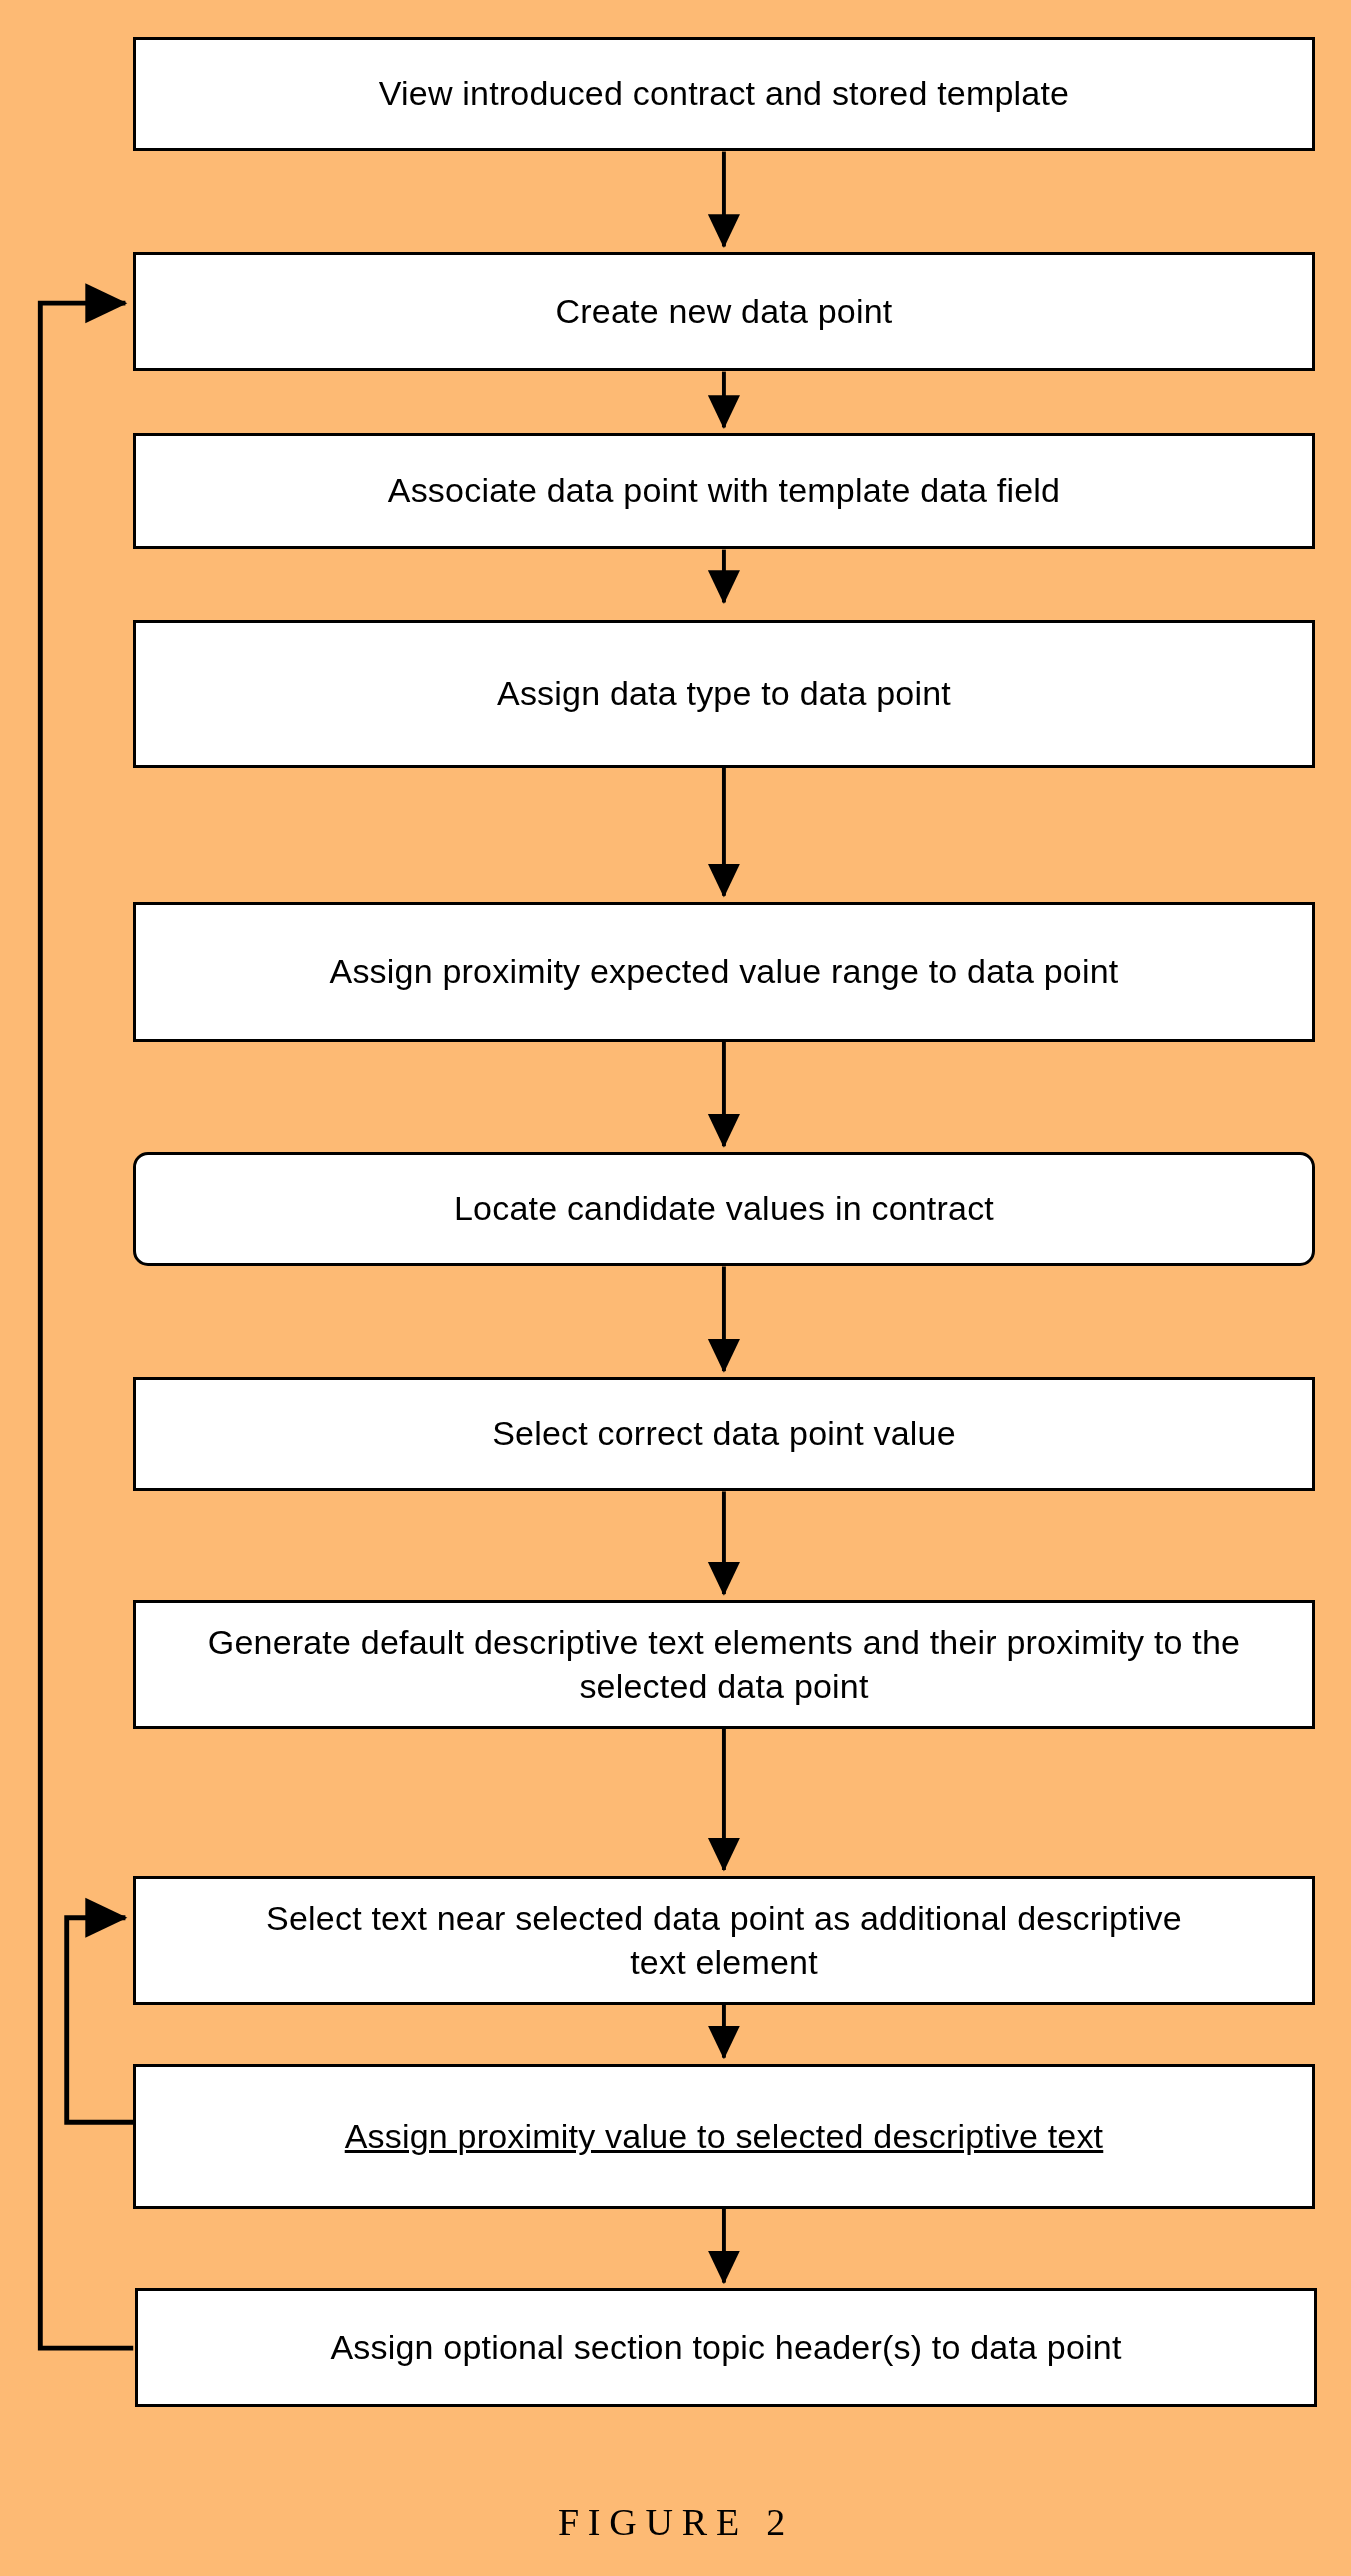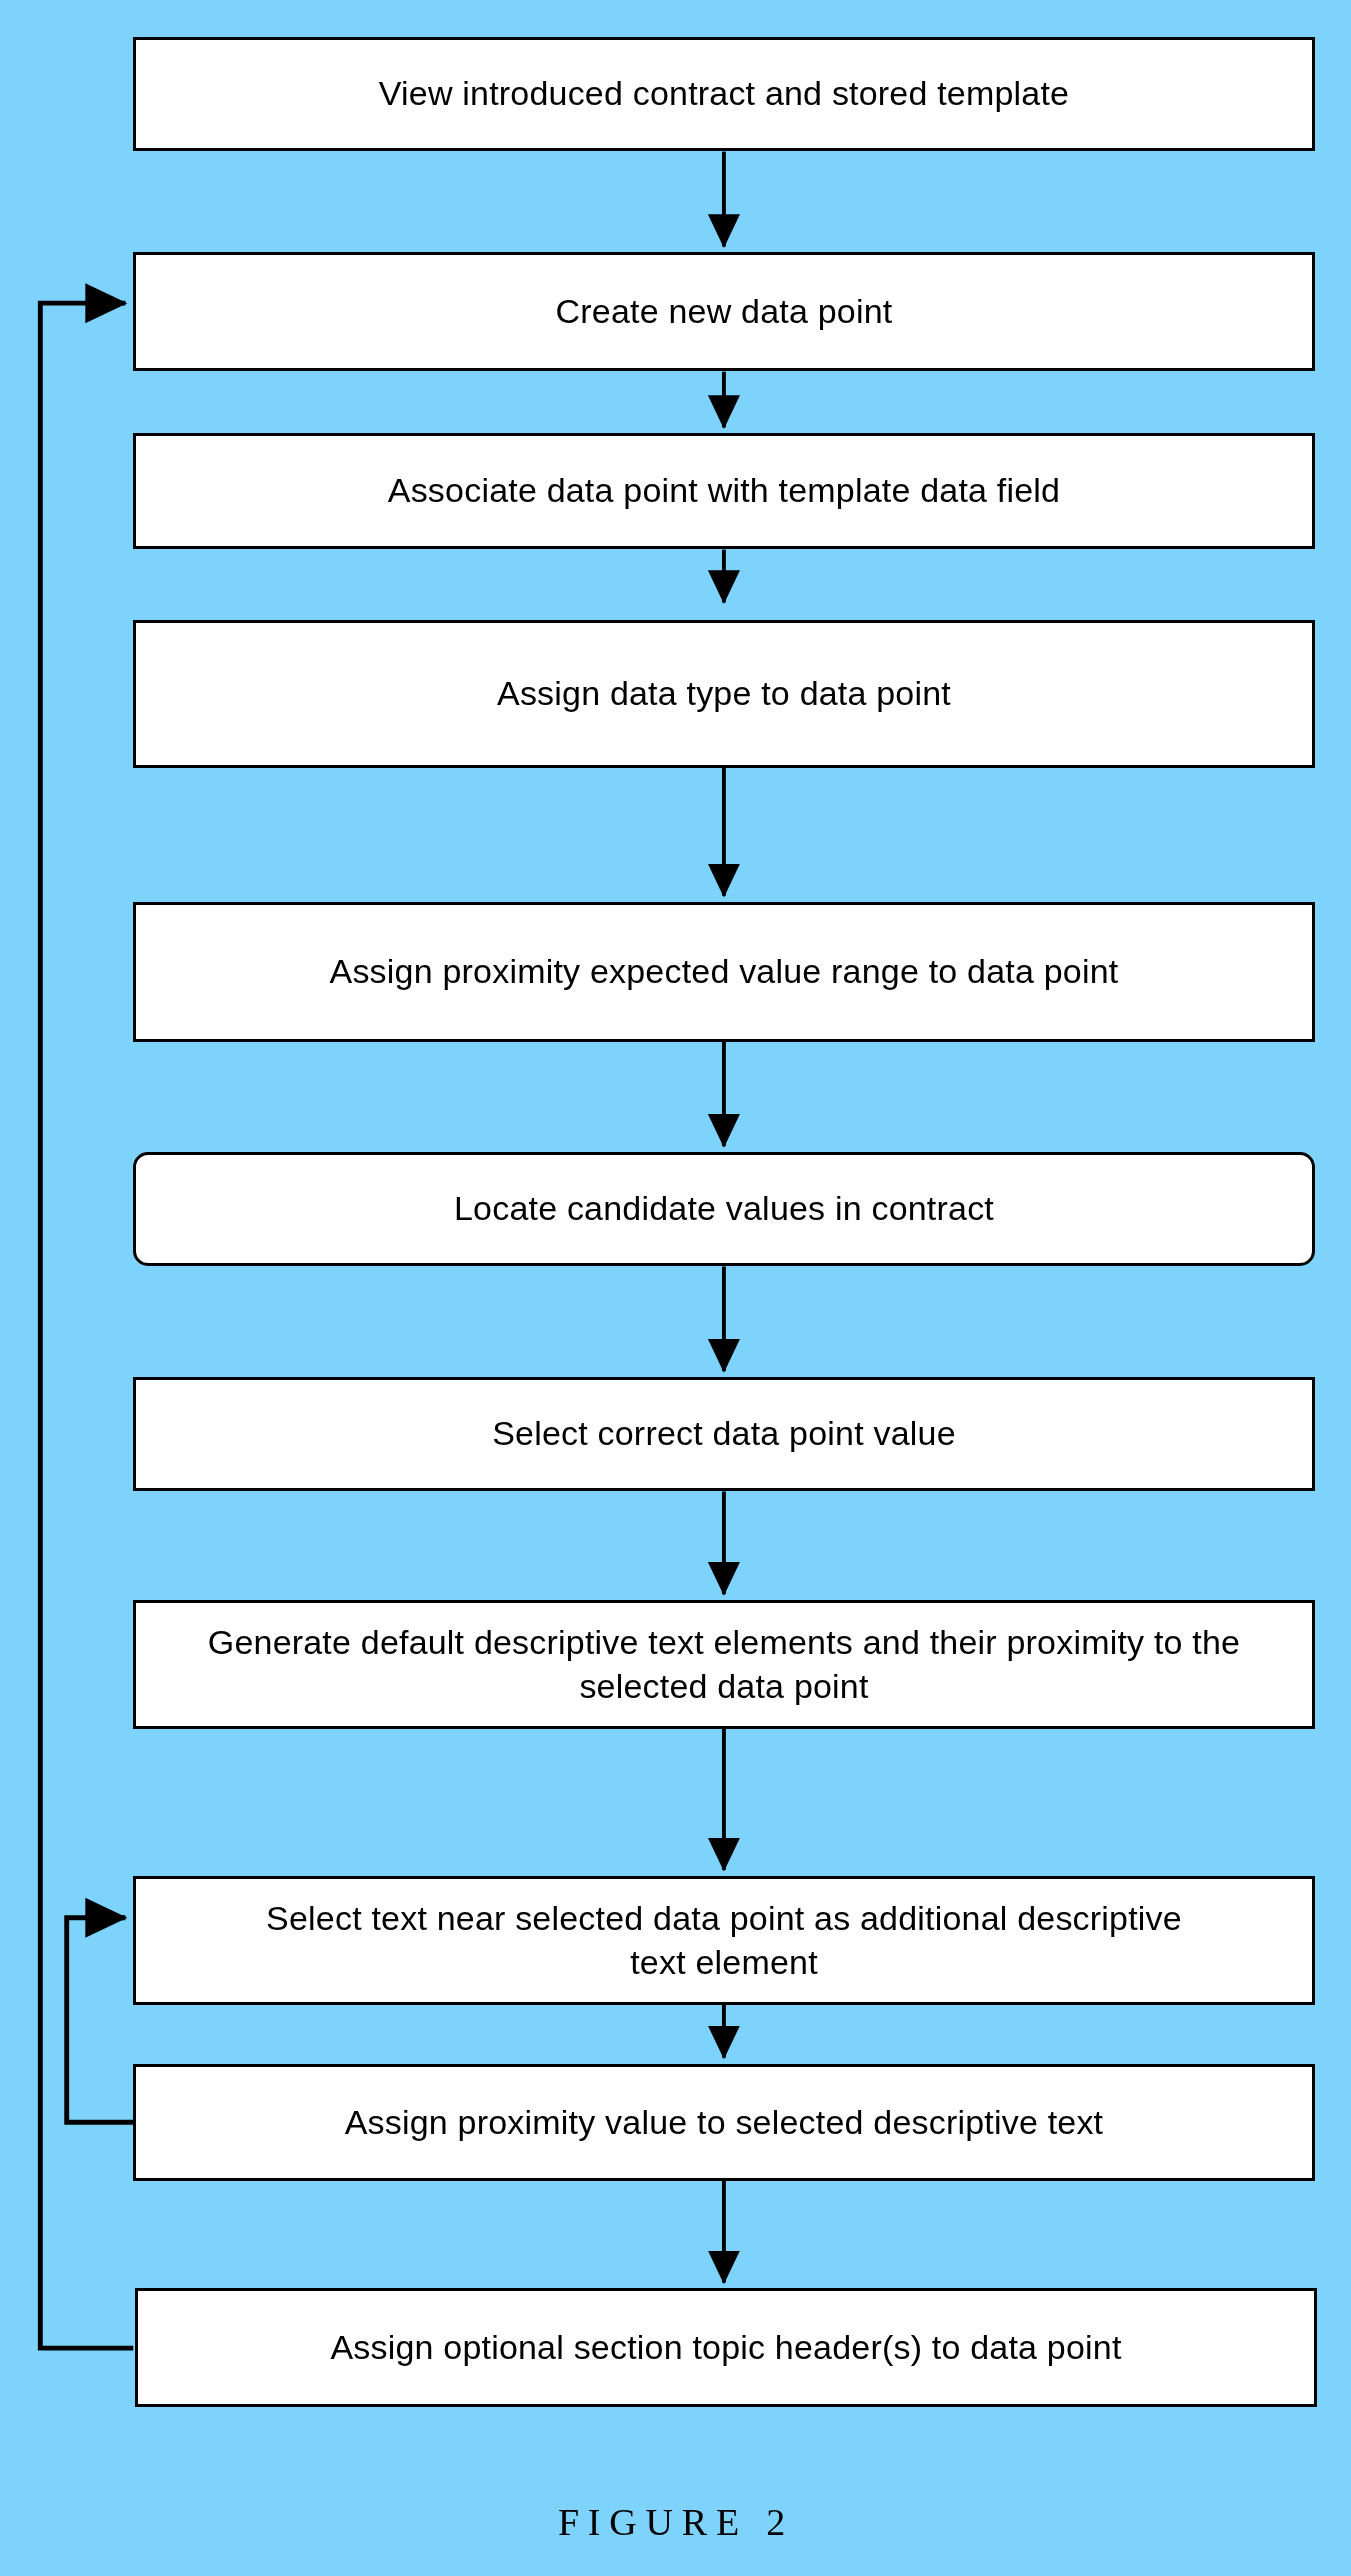--- a/index.html
+++ b/index.html
@@ -9,21 +9,21 @@
     background: #ffffff;
   }
   body {
     font-family: "Liberation Sans", sans-serif;
     color: #000000;
   }
   #page {
     position: relative;
     width: 1352px;
     height: 2576px;
-    background: #7dd3fc;
+    background: #fdba74;
     overflow: hidden;
   }
   #flow-svg {
     position: absolute;
     left: 0;
     top: 0;
     width: 1352px;
     height: 2576px;
   }
   .node {
@@ -116,21 +116,21 @@
   </div>
 
   <div class="node" style="left:133px; top:1600px; width:1182px; height:129px; padding:0 41px;">
     <span>Generate default descriptive text elements and their proximity to the selected data point</span>
   </div>
 
   <div class="node" style="left:133px; top:1876px; width:1182px; height:129px; padding:12px 117px;">
     <span>Select text near selected data point as additional descriptive text element</span>
   </div>
 
-  <div class="node" style="left:133px; top:2064px; width:1182px; height:117px;">
+  <div class="node" style="left:133px; top:2064px; width:1182px; height:145px;text-decoration:underline;">
     <span>Assign proximity value to selected descriptive text</span>
   </div>
 
   <div class="node" style="left:135px; top:2288px; width:1182px; height:119px;">
     <span>Assign optional section topic header(s) to data point</span>
   </div>
 
   <div class="figure-caption" style="left:0; top:2500px;">FIGURE  2</div>
 
 </div>

